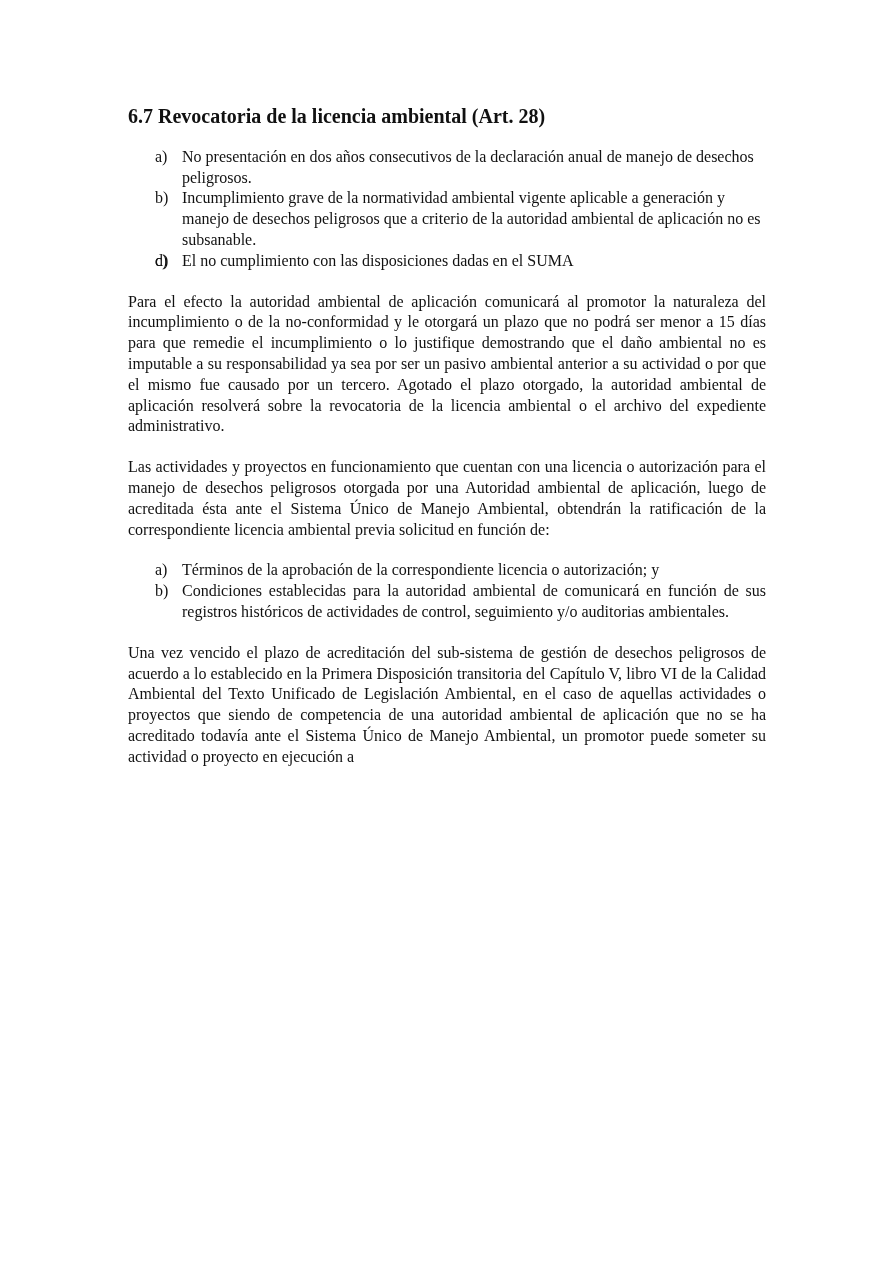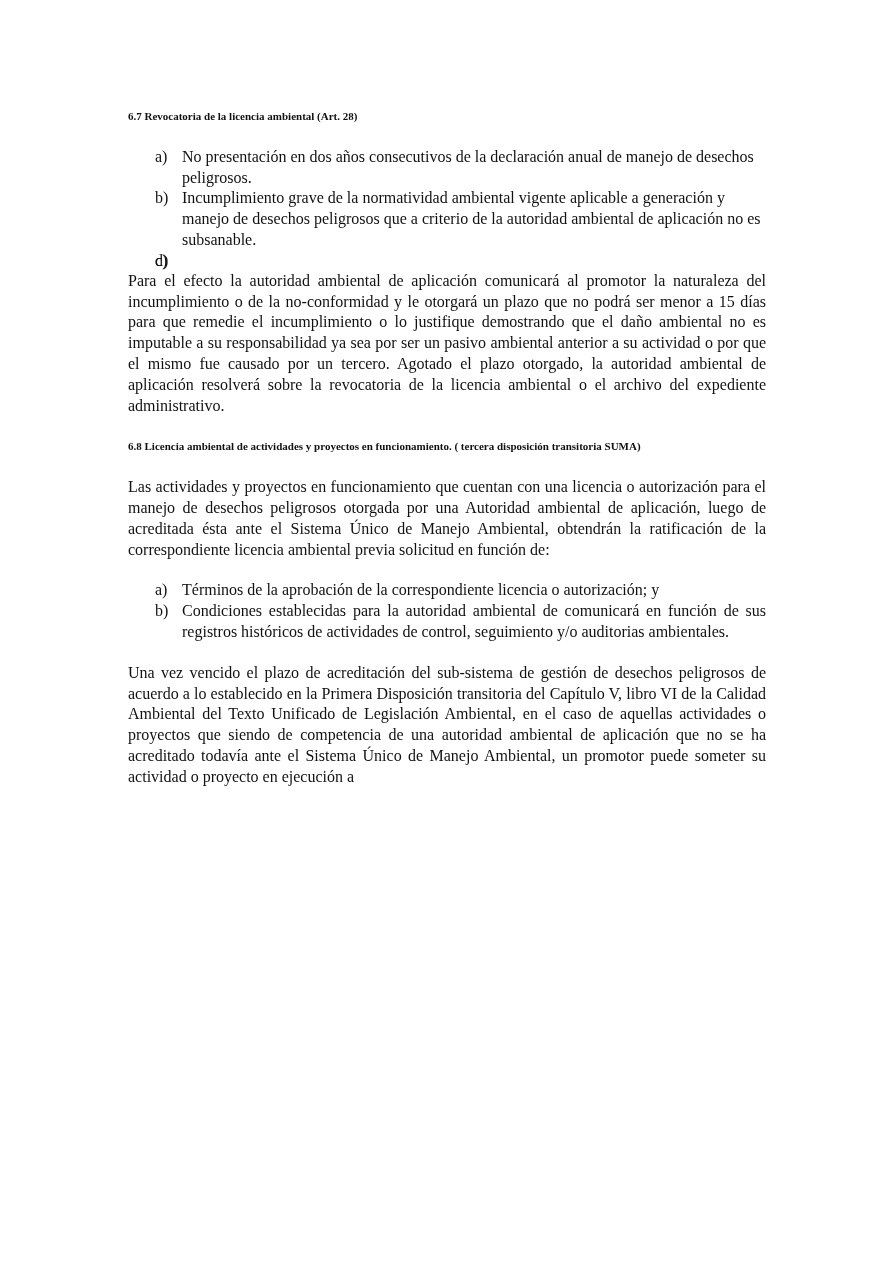--- a/index.html
+++ b/index.html
@@ -8,21 +8,21 @@
       position: absolute;
       left: 128px;
       top: 106px;
       width: 638px;
       font-family: "Liberation Serif", serif;
       font-size: 16px;
       line-height: 20.8px;
       color: #111111;
     }
     h2 {
-      font-size: 11px;
+      font-size: 20px;
       font-weight: bold;
       margin: 0 8px 20px 0;
       line-height: 20.8px;
     }
     h2.justify { text-align: justify; text-align-last: left; }
     p {
       margin: 0 0 20px 0;
       text-align: justify;
     }
     ol.alpha {
@@ -55,26 +55,26 @@
     </li>
     <li>
       <span class="marker">b)</span>
       <span class="text">Incumplimiento grave de la normatividad ambiental vigente aplicable a generación y manejo de desechos peligrosos que a criterio de la autoridad ambiental de aplicación no es subsanable.</span>
     </li>
     <li>
       <span class="marker">c)</span>
     </li>
     <li>
       <span class="marker">d)</span>
+      <span class="text">El no cumplimiento con las disposiciones dadas en el SUMA</span>
     </li>
   </ol>
 
   <p>Para el efecto la autoridad ambiental de aplicación comunicará al promotor la naturaleza del incumplimiento o de la no-conformidad y le otorgará un plazo que no podrá ser menor a 15 días para que remedie el incumplimiento o lo justifique demostrando que el daño ambiental no es imputable a su responsabilidad  ya sea por ser un pasivo ambiental anterior a su actividad o por que el mismo fue causado por un tercero.   Agotado el plazo otorgado, la autoridad ambiental de aplicación resolverá sobre la revocatoria de la licencia ambiental o el archivo del expediente administrativo.</p>
 
-  <h2 class="justify">6.8 Licencia ambiental de actividades y proyectos en funcionamiento.  ( tercera disposición transitoria SUMA)</h2>
   <p>Las actividades y proyectos en funcionamiento que cuentan con una licencia o autorización para el manejo de desechos peligrosos otorgada por una Autoridad ambiental de aplicación, luego de acreditada ésta ante el Sistema Único de Manejo Ambiental, obtendrán la ratificación de la correspondiente licencia ambiental previa solicitud en función de:</p>
 
   <ol class="alpha justify">
     <li>
       <span class="marker">a)</span>
       <span class="text">Términos de la aprobación de la correspondiente licencia o autorización; y</span>
     </li>
     <li>
       <span class="marker">b)</span>
       <span class="text">Condiciones establecidas para la autoridad ambiental de comunicará en función de sus registros históricos de actividades de control, seguimiento y/o auditorias ambientales.</span>

